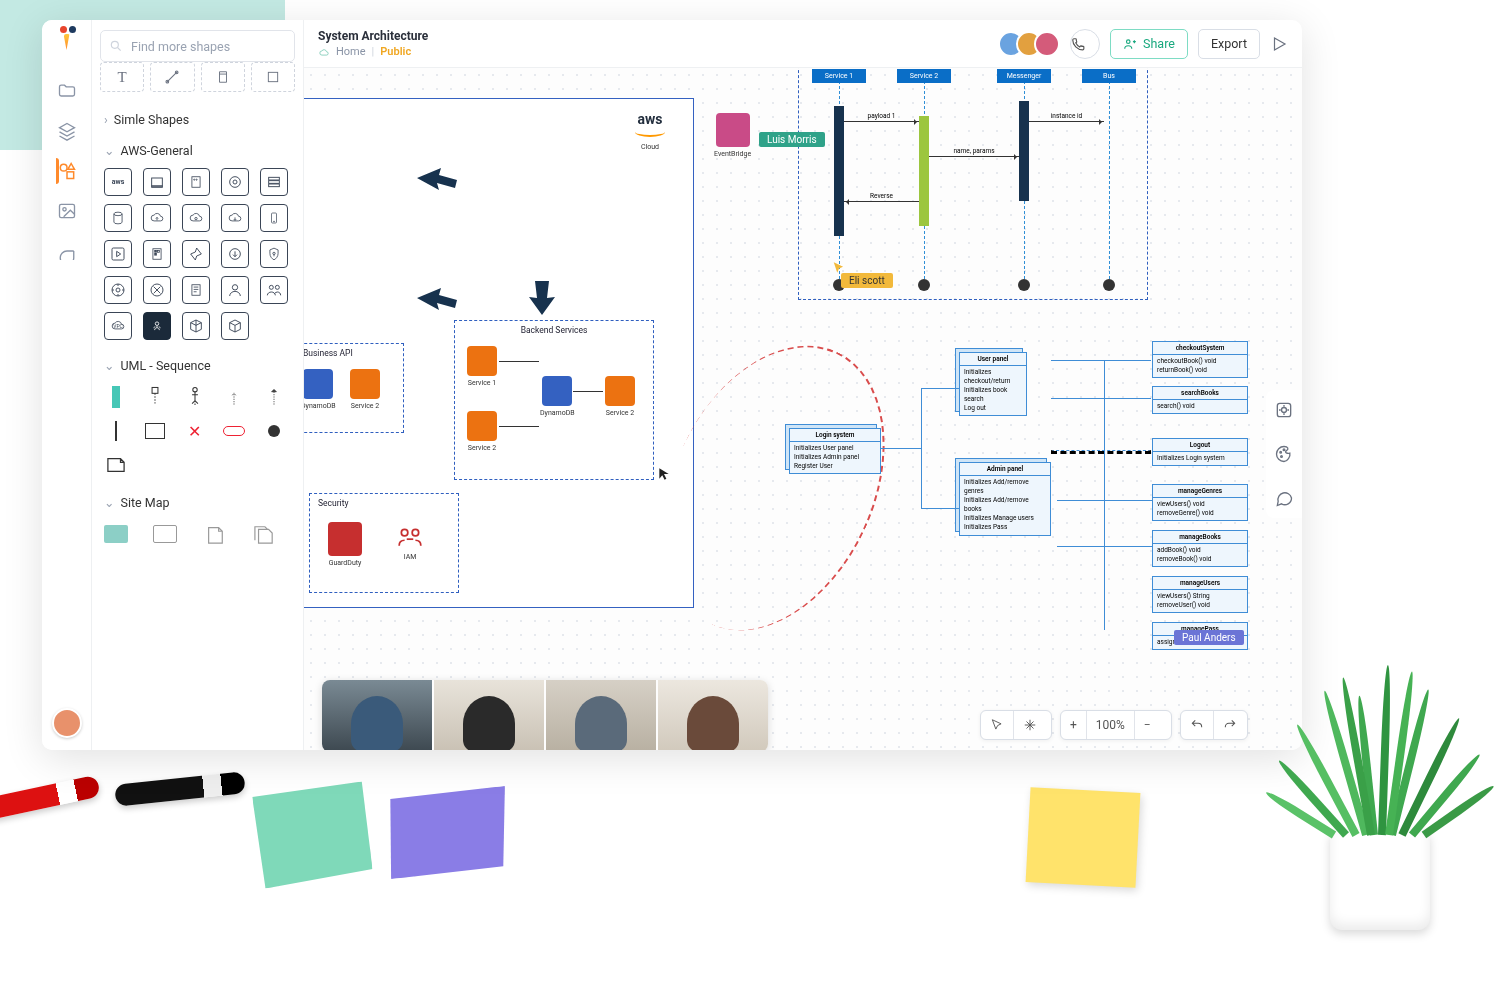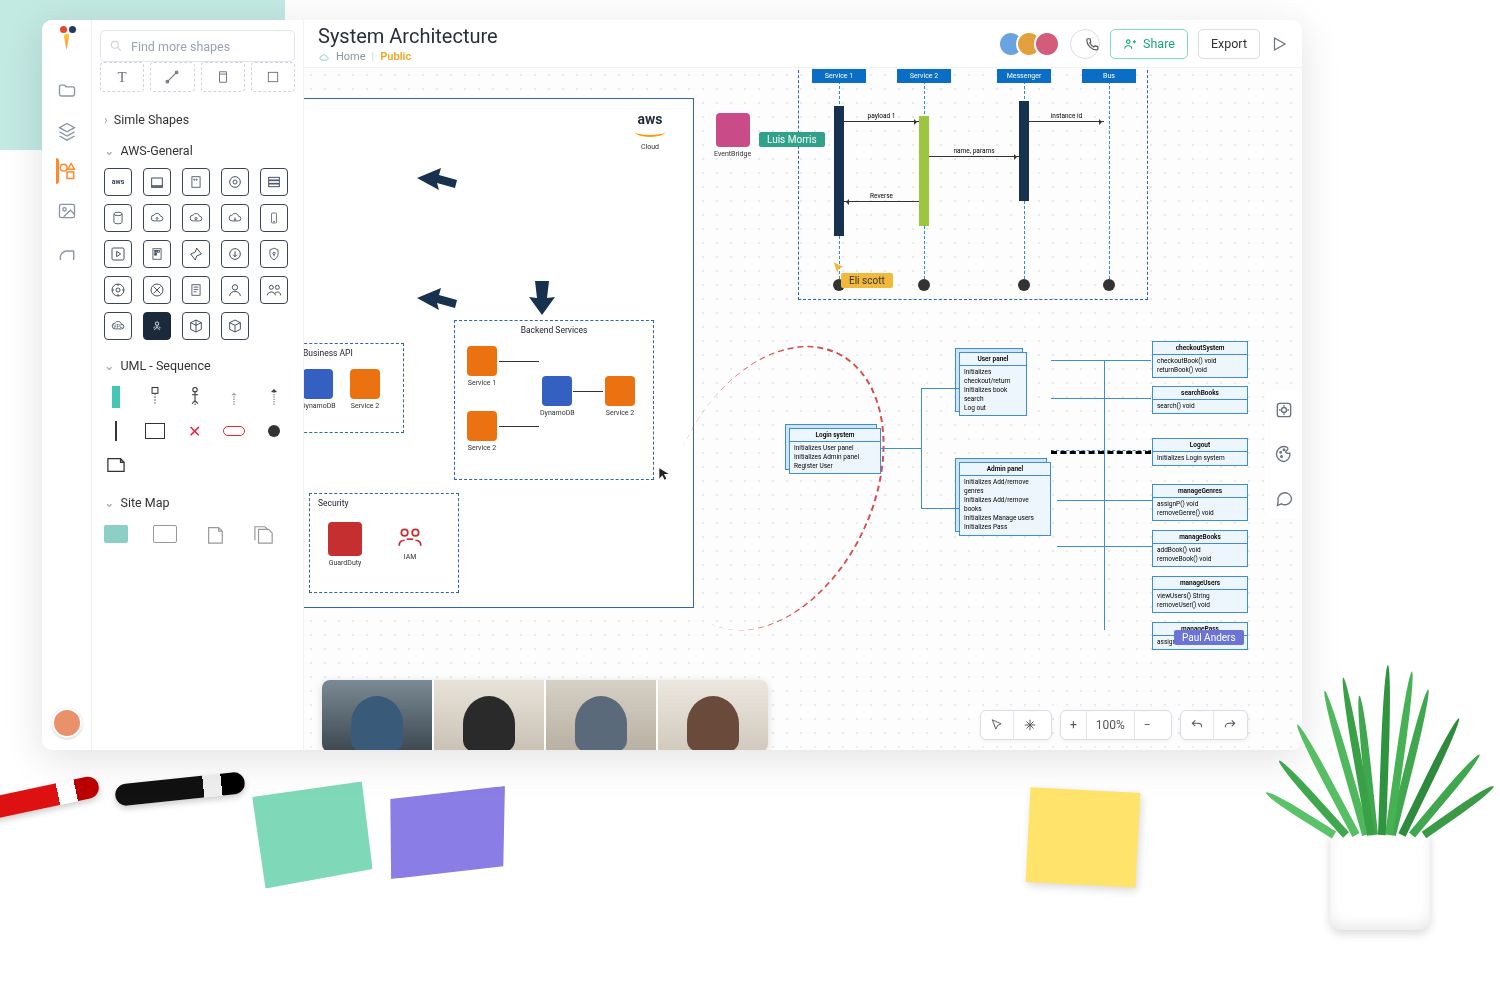--- a/index.html
+++ b/index.html
@@ -29,27 +29,27 @@
   .cat .chev{color:#9aa3b2}
   .grid{display:grid;grid-template-columns:repeat(5,1fr);gap:8px 8px;padding:2px 0 10px}
   .shape{width:28px;height:28px;border:1px solid #3a4556;border-radius:4px;display:flex;align-items:center;justify-content:center;cursor:grab;color:#3a4556;font-size:9px;background:#fff}
   .shape.filled{background:#1b2a3a;color:#fff;border-color:#1b2a3a}
   .uml-grid{display:grid;grid-template-columns:repeat(5,1fr);gap:10px 10px;padding:4px 0 10px}
   .uml{width:24px;height:24px;display:flex;align-items:center;justify-content:center;cursor:grab}
   .browse{margin:8px;height:36px;border:1px solid #d9dee6;border-radius:6px;background:#fff;font-size:13px;color:#333;cursor:pointer}
   
   .main{flex:1;display:flex;flex-direction:column;position:relative;min-width:0}
   .hdr{height:48px;border-bottom:1px solid #eef0f2;display:flex;align-items:center;padding:0 14px;gap:10px}
-  .title{font-size:20px;font-weight:400;color:#2a2f3a}
+  .title{font-size:12px;font-weight:700;color:#2a2f3a}
   .crumbs{font-size:11px;color:#8a94a6;display:flex;align-items:flex-end;gap:6px;margin-top:2px}
   .pub{color:#f0a722;font-weight:600}
   .hdr-right{margin-left:auto;display:flex;align-items:center;gap:10px}
   .avatars{display:flex}
   .avatars span{width:26px;height:26px;border-radius:50%;border:2px solid #fff;margin-left:-8px}
-  .rbtn{height:30px;border:1px solid #d9dee6;border-radius:5px;background:#fff;display:flex;align-items:center;justify-content:flex-end;padding:0 12px;font-size:12.5px;color:#333;cursor:pointer}
+  .rbtn{height:30px;border:1px solid #d9dee6;border-radius:5px;background:#fff;display:flex;align-items:center;justify-content:flex-start;padding:0 12px;font-size:12.5px;color:#333;cursor:pointer}
   .rbtn.circle{width:30px;padding:0;border-radius:50%}
   .rbtn.share{border-color:#7edcc4;color:#1aa97f;gap:6px}
   .play-ic{width:18px;height:18px;color:#6b7280}
   
   .canvas{flex:1;position:relative;background:#fdfdfd;background-image:radial-gradient(#e6e9ee 1px,transparent 1px);background-size:14px 14px;overflow:hidden}
   .box{position:absolute;border:1px solid #3461c1;background:#fff}
   .box.dashed{border:1.5px dashed #2f5fbf}
   .box-title{position:absolute;top:4px;left:8px;font-size:8.5px;color:#223}
   .node{position:absolute;display:flex;flex-direction:column;align-items:center;gap:3px}
   .node .ic{width:36px;height:36px;border-radius:4px}
@@ -607,21 +607,21 @@
       </div>
       <div class="cls" style="left:848px;top:370px;width:96px">
         <div class="ch">Logout</div>
         <div class="cb">
             <div>Initializes   Login   system</div>
           </div>
       </div>
       <div class="cls" style="left:848px;top:416px;width:96px">
         <div class="ch">manageGenres</div>
         <div class="cb">
-            <div>assignP()   void</div>
+            <div>viewUsers()   void</div>
             <div>removeGenre()   void</div>
           </div>
       </div>
       <div class="cls" style="left:848px;top:462px;width:96px">
         <div class="ch">manageBooks</div>
         <div class="cb">
             <div>addBook()   void</div>
             <div>removeBook()   void</div>
           </div>
       </div>

